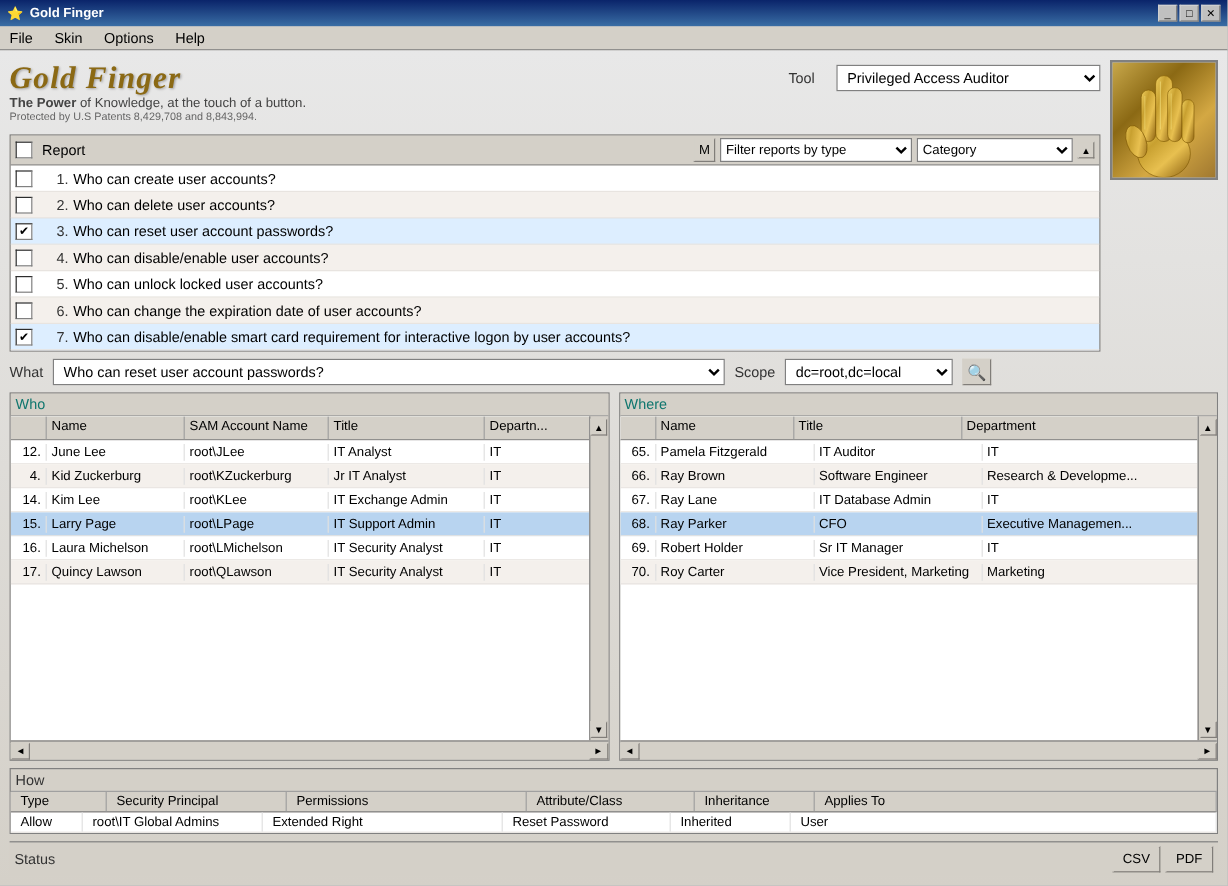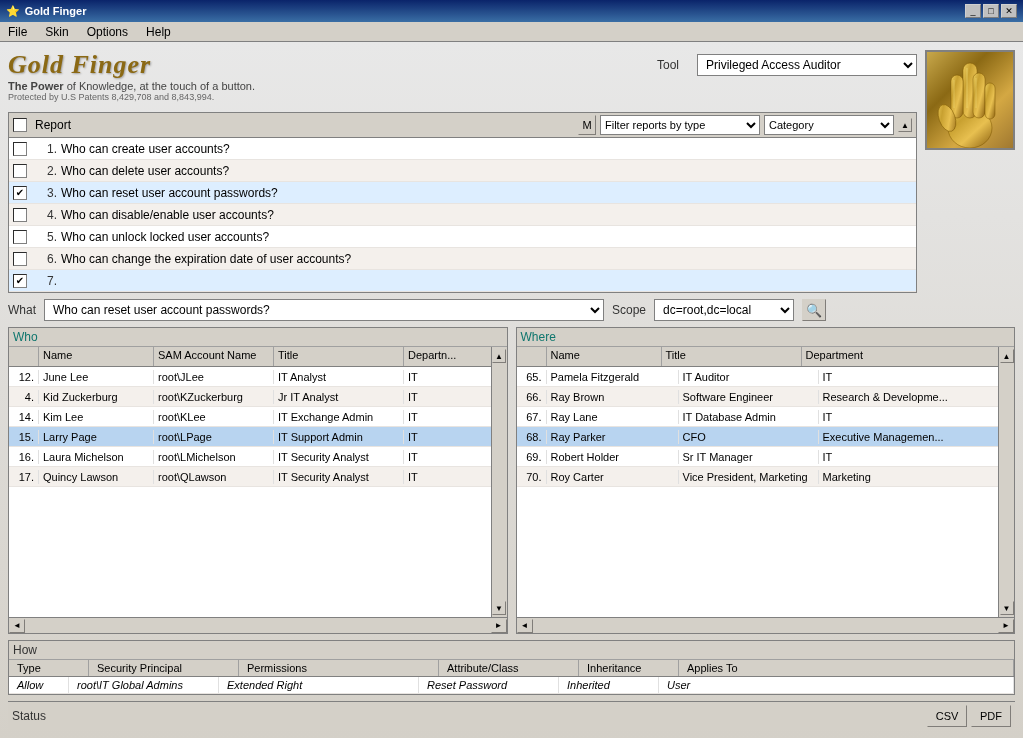--- a/index.html
+++ b/index.html
@@ -321,21 +321,21 @@
       background: #d4d0c8;
       border-bottom: 1px solid #808080;
     }
     .how-th { padding: 2px 8px; font-size: 11px; border-right: 1px solid #a0a0a0; min-width: 80px; }
     .how-th-type { width: 60px; }
     .how-th-sec { width: 150px; }
     .how-th-perm { width: 200px; }
     .how-th-attr { width: 140px; }
     .how-th-inh { width: 100px; }
     .how-th-app { flex: 1; }
-    .how-data-row { display: flex; border-bottom: 1px solid #e8e4e0; font-style: italic; }
+    .how-data-row { display: flex; border-bottom: 1px solid #e8e4e0; }
     .how-td { padding: 2px 8px; font-size: 11px; border-right: 1px solid #e0e0e0; }
     .how-td-type { width: 60px; }
     .how-td-sec { width: 150px; }
     .how-td-perm { width: 200px; }
     .how-td-attr { width: 140px; }
     .how-td-inh { width: 100px; }
     .how-td-app { flex: 1; }
     
     .status-bar {
       display: flex;
@@ -454,20 +454,21 @@
     <div class="row-text">Who can unlock locked user accounts?</div>
   </div>
             <div class="report-row">
     <div class="row-check"></div>
     <div class="row-num">6.</div>
     <div class="row-text">Who can change the expiration date of user accounts?</div>
   </div>
             <div class="report-row checked-row">
     <div class="row-check">✔</div>
     <div class="row-num">7.</div>
+    <div class="row-text">Who can disable/enable smart card requirement for interactive logon by user accounts?</div>
   </div>
           </div>
       </div>
     </div>
 
     <div class="finger-image">
       <svg class="finger-svg" viewBox="0 0 70 95">
         <defs>
           <linearGradient id="goldGrad" x1="0%" y1="0%" x2="100%" y2="100%">
             <stop offset="0%" style="stop-color:#f0d060"></stop>

